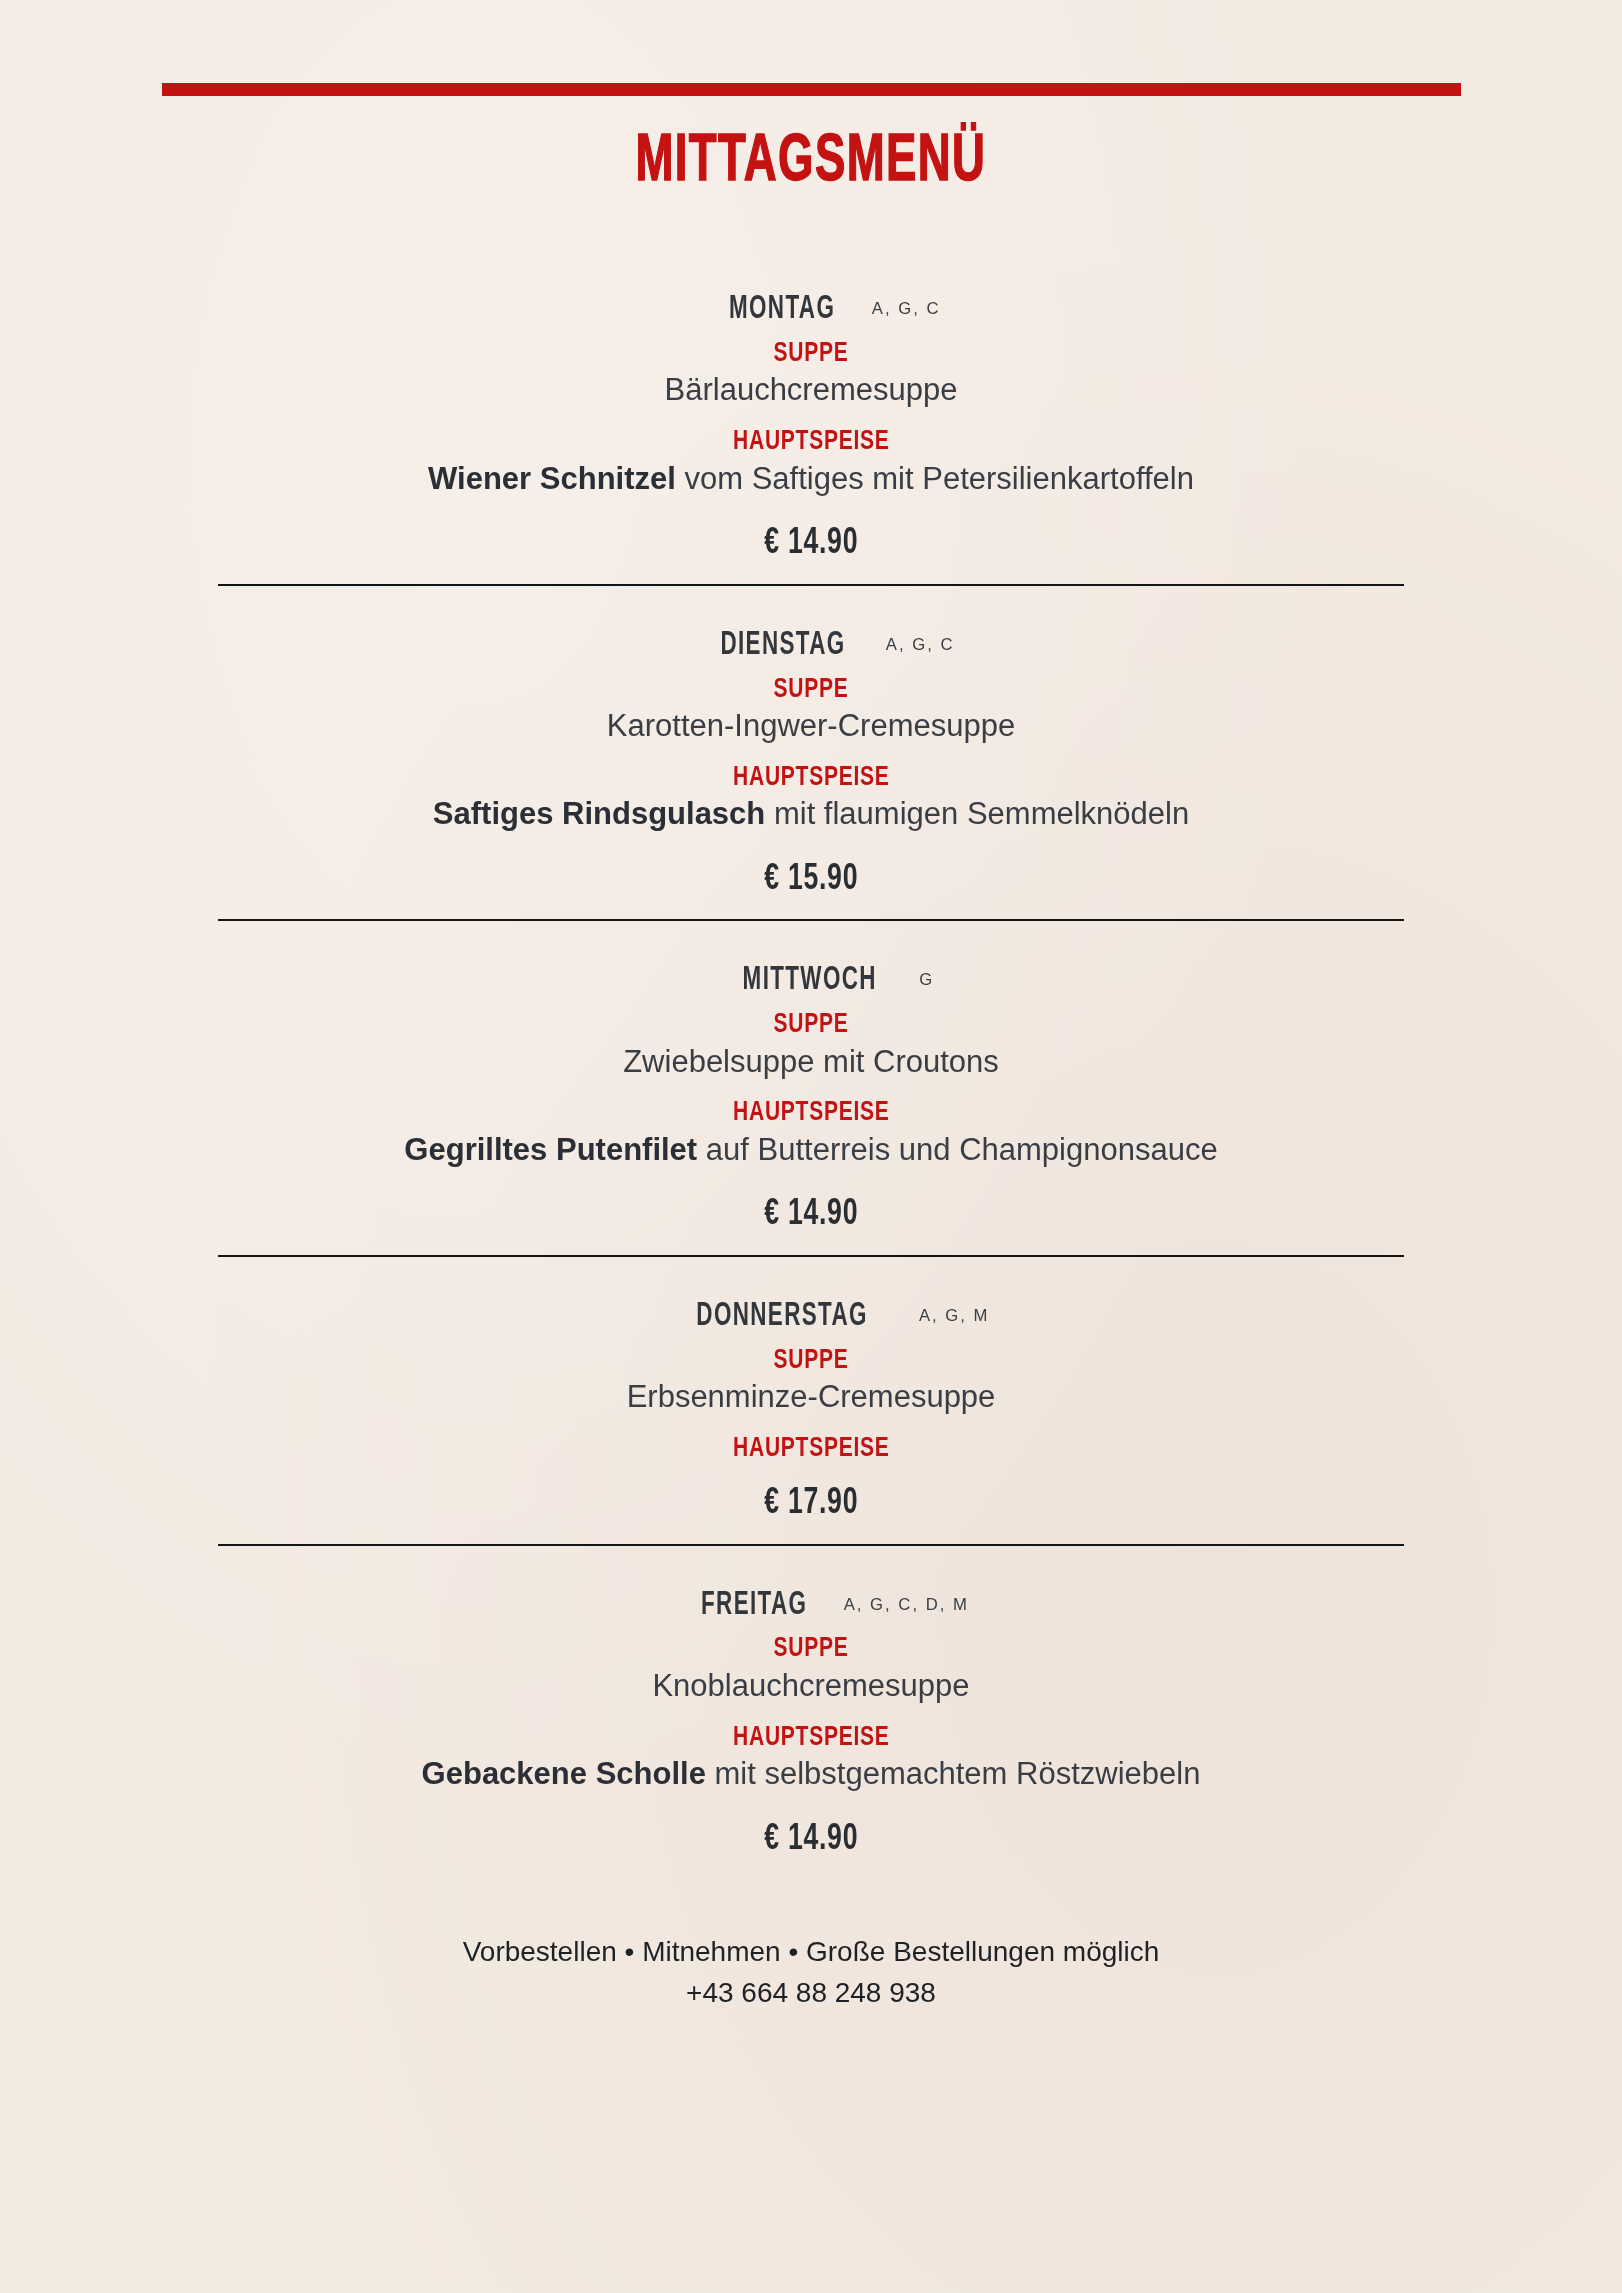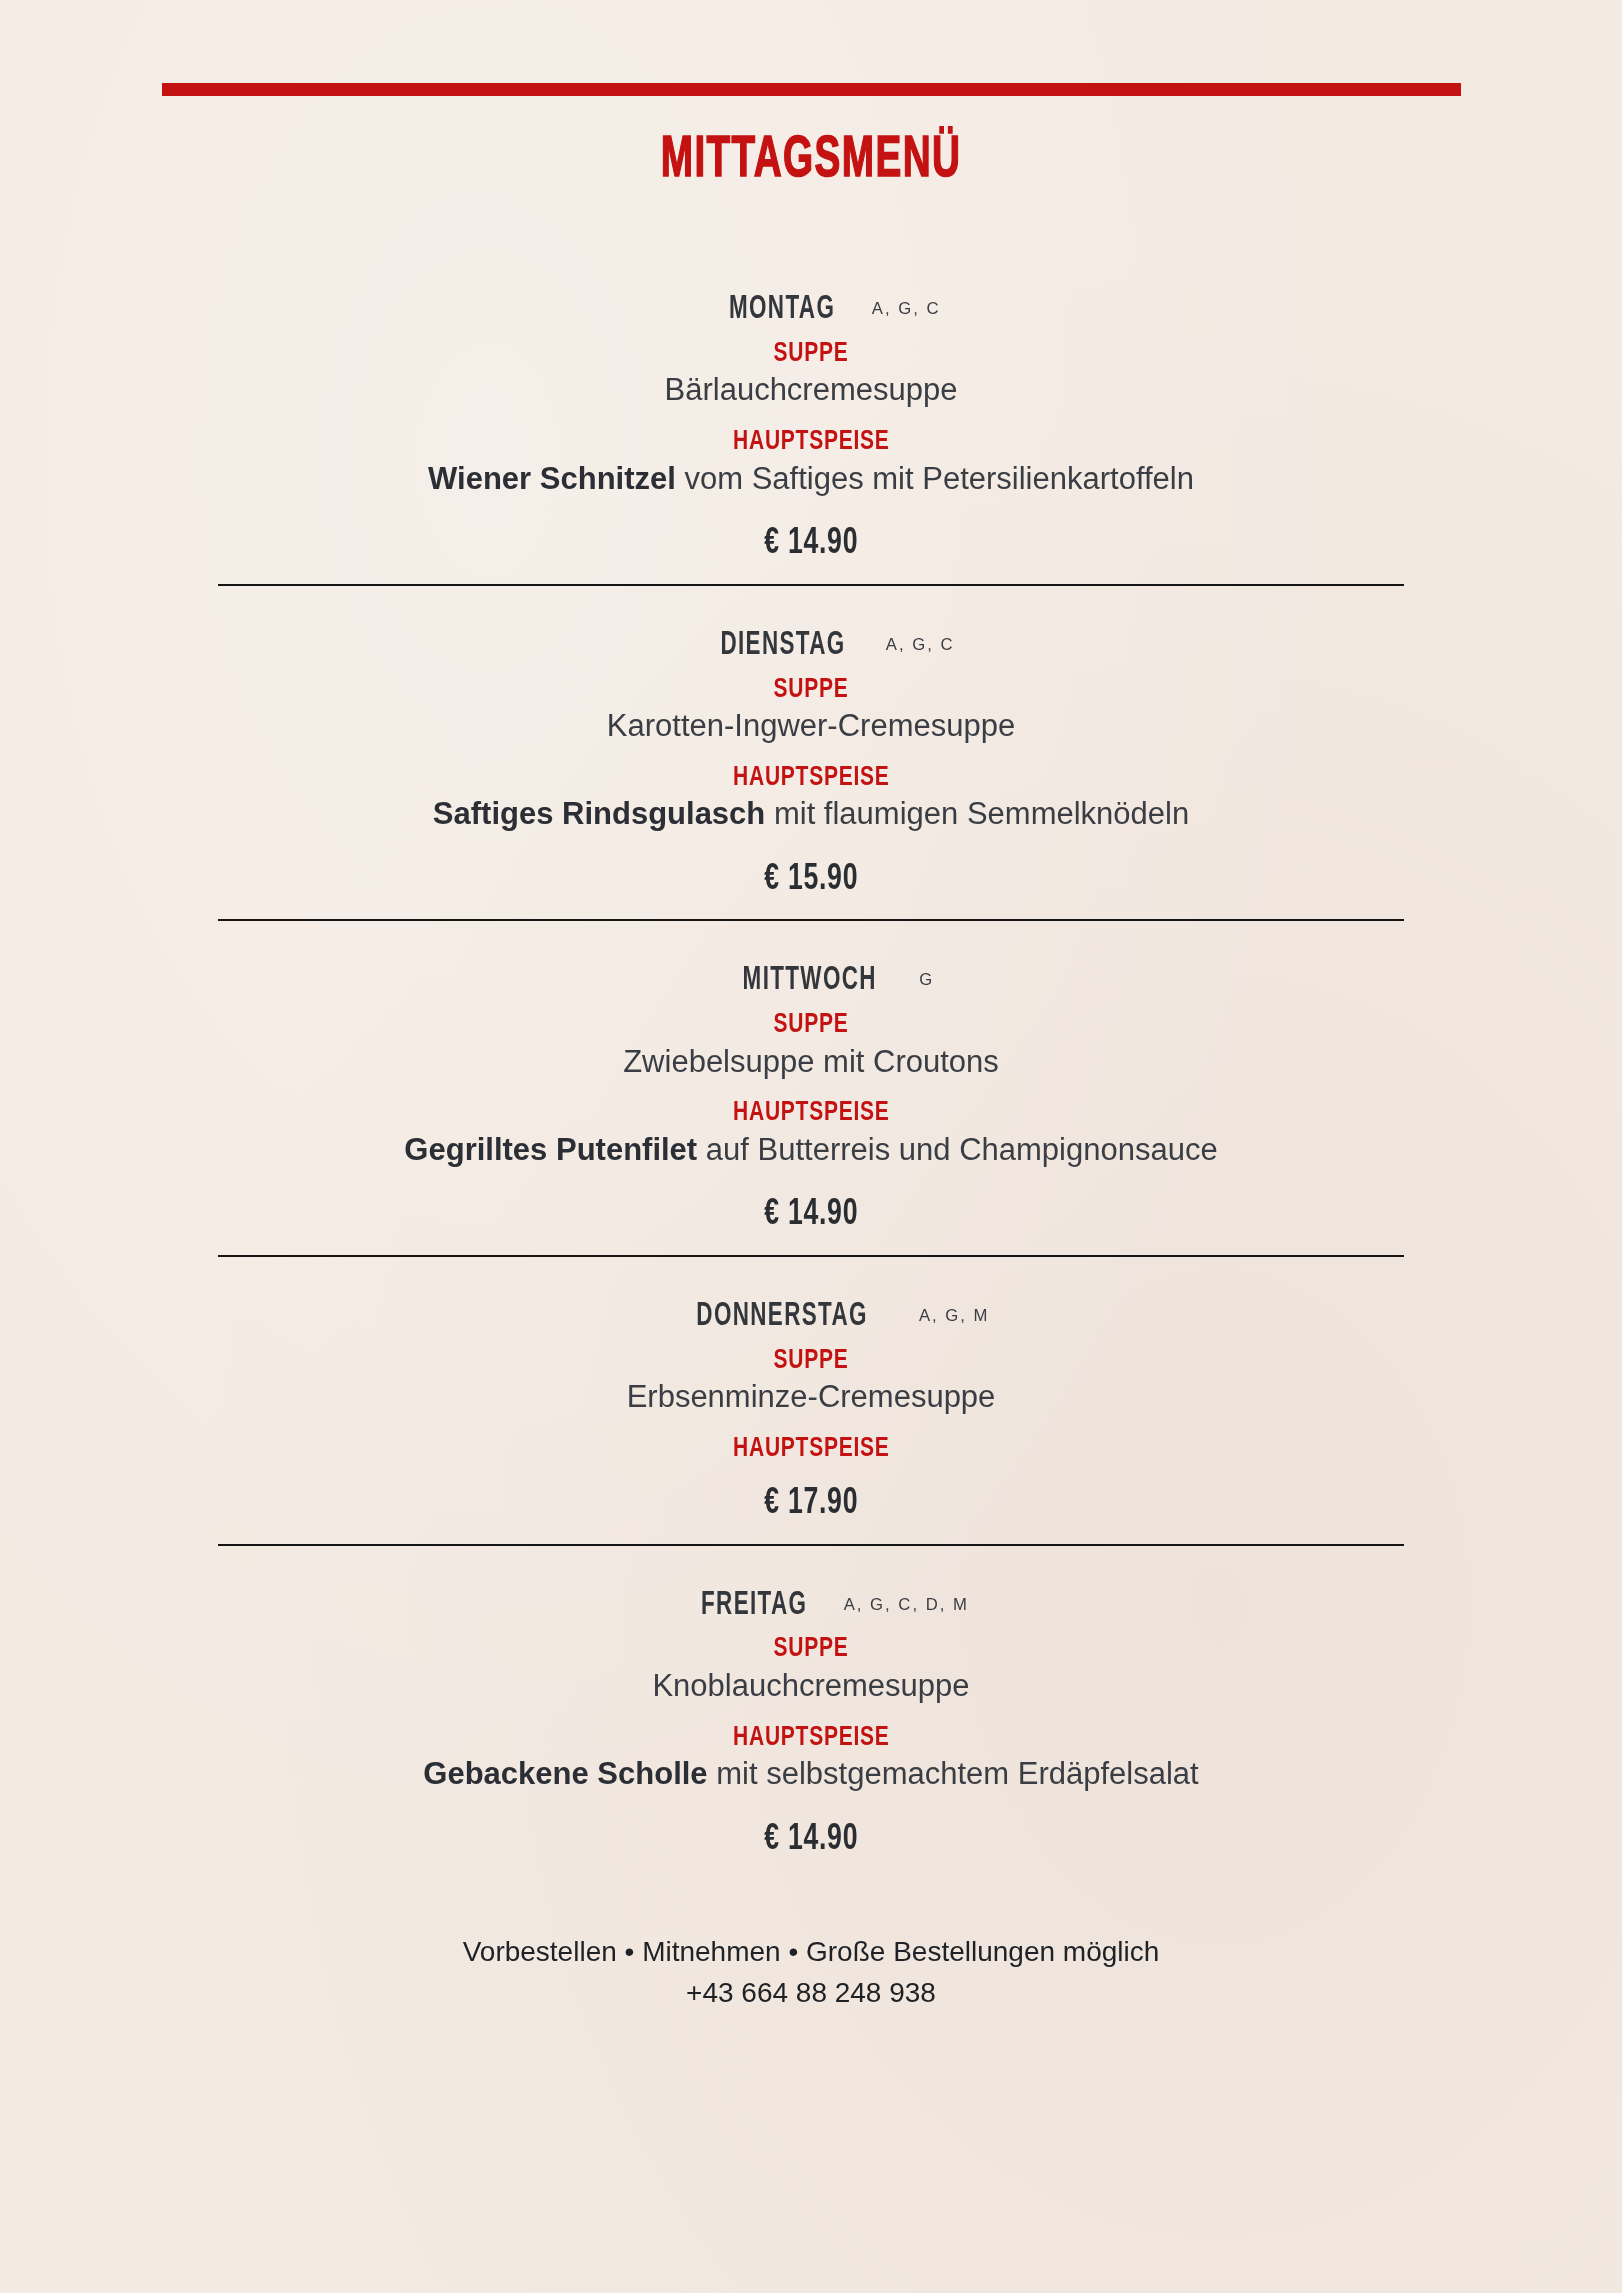--- a/index.html
+++ b/index.html
@@ -36,21 +36,21 @@
   
   .top-bar {
     width: 1299px;
     height: 12.7px;
     margin: 83px auto 0;
     background: var(--accent, #c31211);
   }
 
   .page-title {
     margin-top: 25.5px;
-    font-size: 57px;
+    font-size: 67px;
     line-height: 71px;
     color: var(--accent, #c31211);
   }
   .page-title .cond {
     letter-spacing: 2px;
     -webkit-text-stroke: 1.5px currentColor;
   }
 
   .page-subtitle {
     margin-top: 11.8px;
@@ -234,21 +234,21 @@
       </div>
       <div class="course-label">
         <span class="cond">SUPPE</span>
       </div>
       <div class="dish">Knoblauchcremesuppe</div>
       <div class="course-label main-label">
         <span class="cond">HAUPTSPEISE</span>
       </div>
       <div class="dish">
         <span class="dish-bold">Gebackene Scholle</span>
-        <span>mit selbstgemachtem Erdäpfelsalat</span>
+        <span>mit selbstgemachtem Röstzwiebeln</span>
       </div>
       <div class="price">
         <span class="cond">€ 14.90</span>
       </div>
     </section>
 
   </div>
 
   <div class="footer">
     <div class="footer-line">Vorbestellen • Mitnehmen • Große Bestellungen möglich</div>

